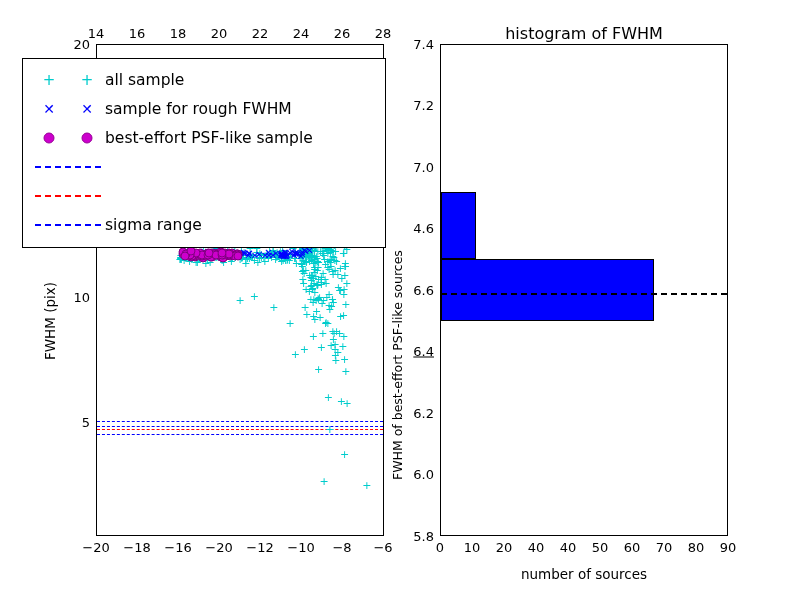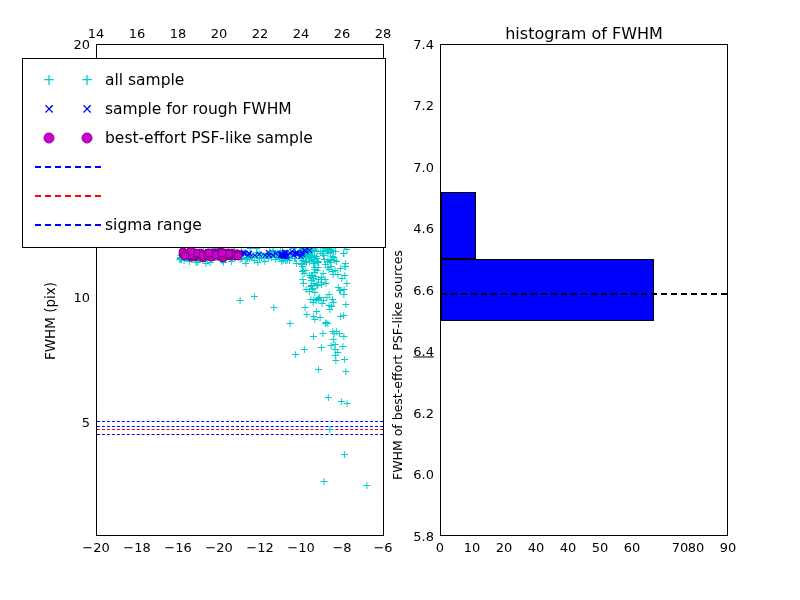--- a/index.html
+++ b/index.html
@@ -1073,35 +1073,36 @@
 
   <div class="title" style="left:584px;top:24px;transform:translateX(-50%);">histogram of FWHM</div>
 
   <div class="tick lt-x" style="left:440px;top:540px;">0</div>
   <div class="tick lt-x" style="left:472px;top:540px;">10</div>
   <div class="tick lt-x" style="left:504px;top:540px;">20</div>
   <div class="tick lt-x" style="left:536px;top:540px;">40</div>
   <div class="tick lt-x" style="left:568px;top:540px;">40</div>
   <div class="tick lt-x" style="left:600px;top:540px;">50</div>
   <div class="tick lt-x" style="left:632px;top:540px;">60</div>
-  <div class="tick lt-x" style="left:664px;top:540px;margin-left:16px;">70</div>
+  <div class="tick lt-x" style="left:664px;top:540px;">70</div>
   <div class="tick lt-x" style="left:696px;top:540px;">80</div>
   <div class="tick lt-x" style="left:728px;top:540px;">90</div>
 
   <div class="tick lt-y" style="left:394px;top:536px;width:40px;">5.8</div>
   <div class="tick lt-y" style="left:394px;top:474px;width:40px;">6.0</div>
   <div class="tick lt-y" style="left:394px;top:413px;width:40px;">6.2</div>
   <div class="tick lt-y" style="left:394px;top:351px;width:40px;text-decoration:underline;">6.4</div>
   <div class="tick lt-y" style="left:394px;top:290px;width:40px;">6.6</div>
   <div class="tick lt-y" style="left:394px;top:228px;width:40px;">4.6</div>
   <div class="tick lt-y" style="left:394px;top:167px;width:40px;">7.0</div>
   <div class="tick lt-y" style="left:394px;top:105px;width:40px;text-align:right;">7.2</div>
   <div class="tick lt-y" style="left:394px;top:44px;width:40px;">7.4</div>
 
   <div class="axlabel rot" style="left:390px;top:480px;transform:rotate(-90deg);font-size:12.5px;">FWHM of best-effort PSF-like sources</div>
+  <div class="axlabel" style="left:584px;top:566px;transform:translateX(-50%);">number of sources</div>
 
   <div id="right-plot">
 
     <div class="hbar" id="bar-0" style="left: 0px; width: 212.911px; top: 214.375px; height: 61.25px;"></div>
     <div class="hbar" id="bar-1" style="left: 0px; width: 34.9556px; top: 147px; height: 67.375px;"></div>
     <div class="hline-dash" id="median-dash" style="left: 0px; width: 286px; top: 248.062px;"></div>
   </div>
 
 </div>
 

